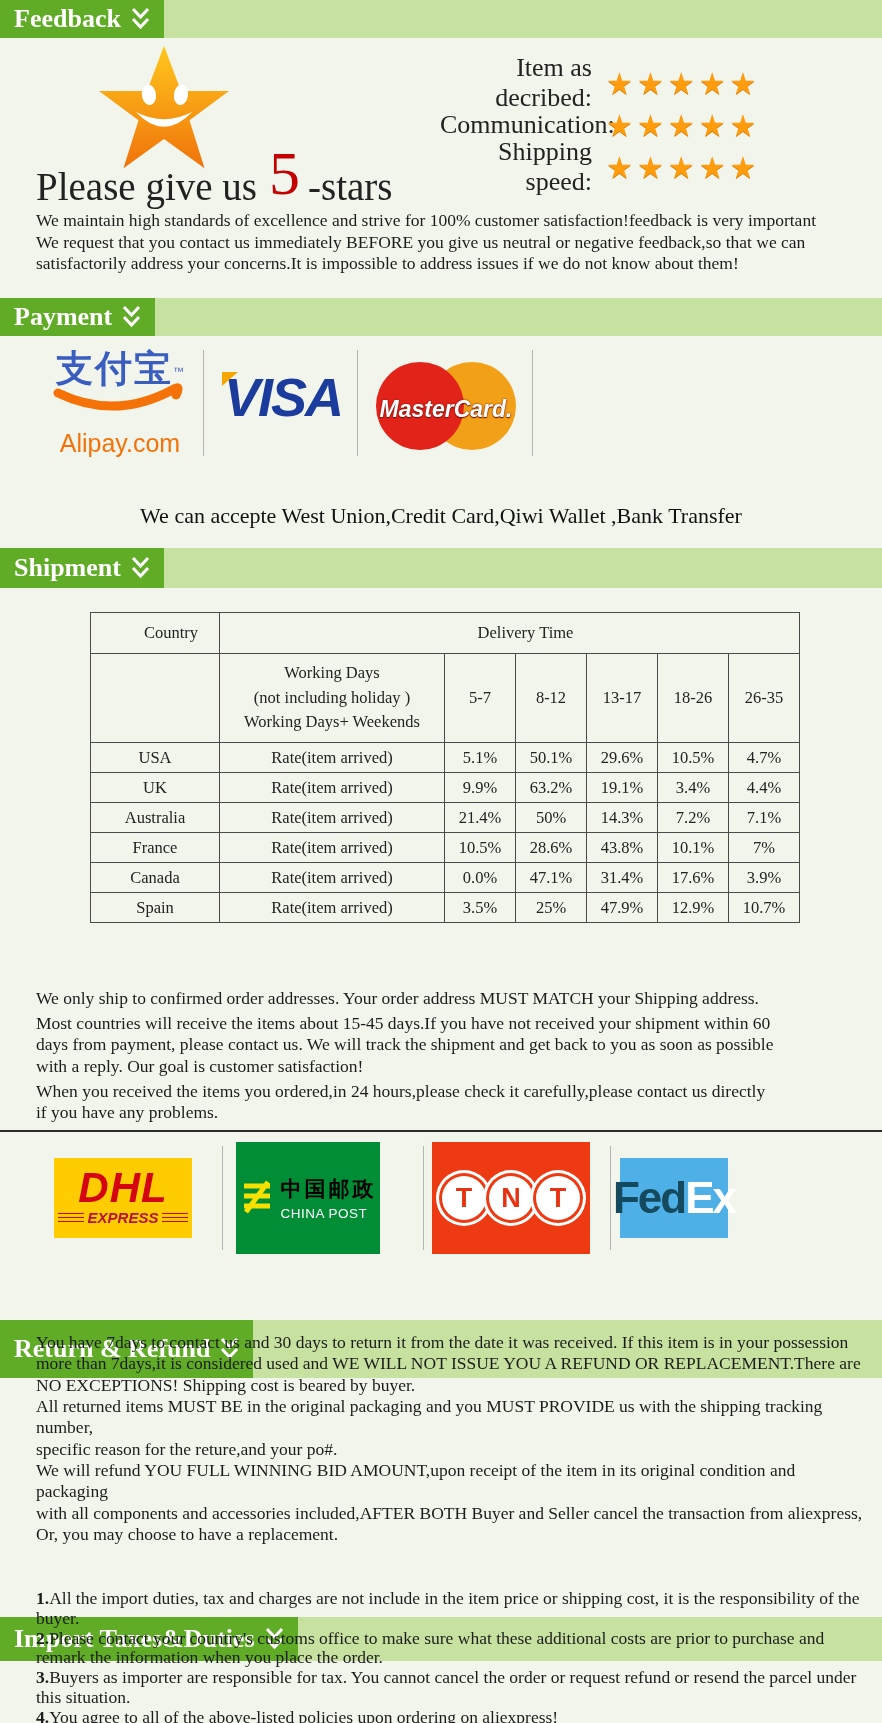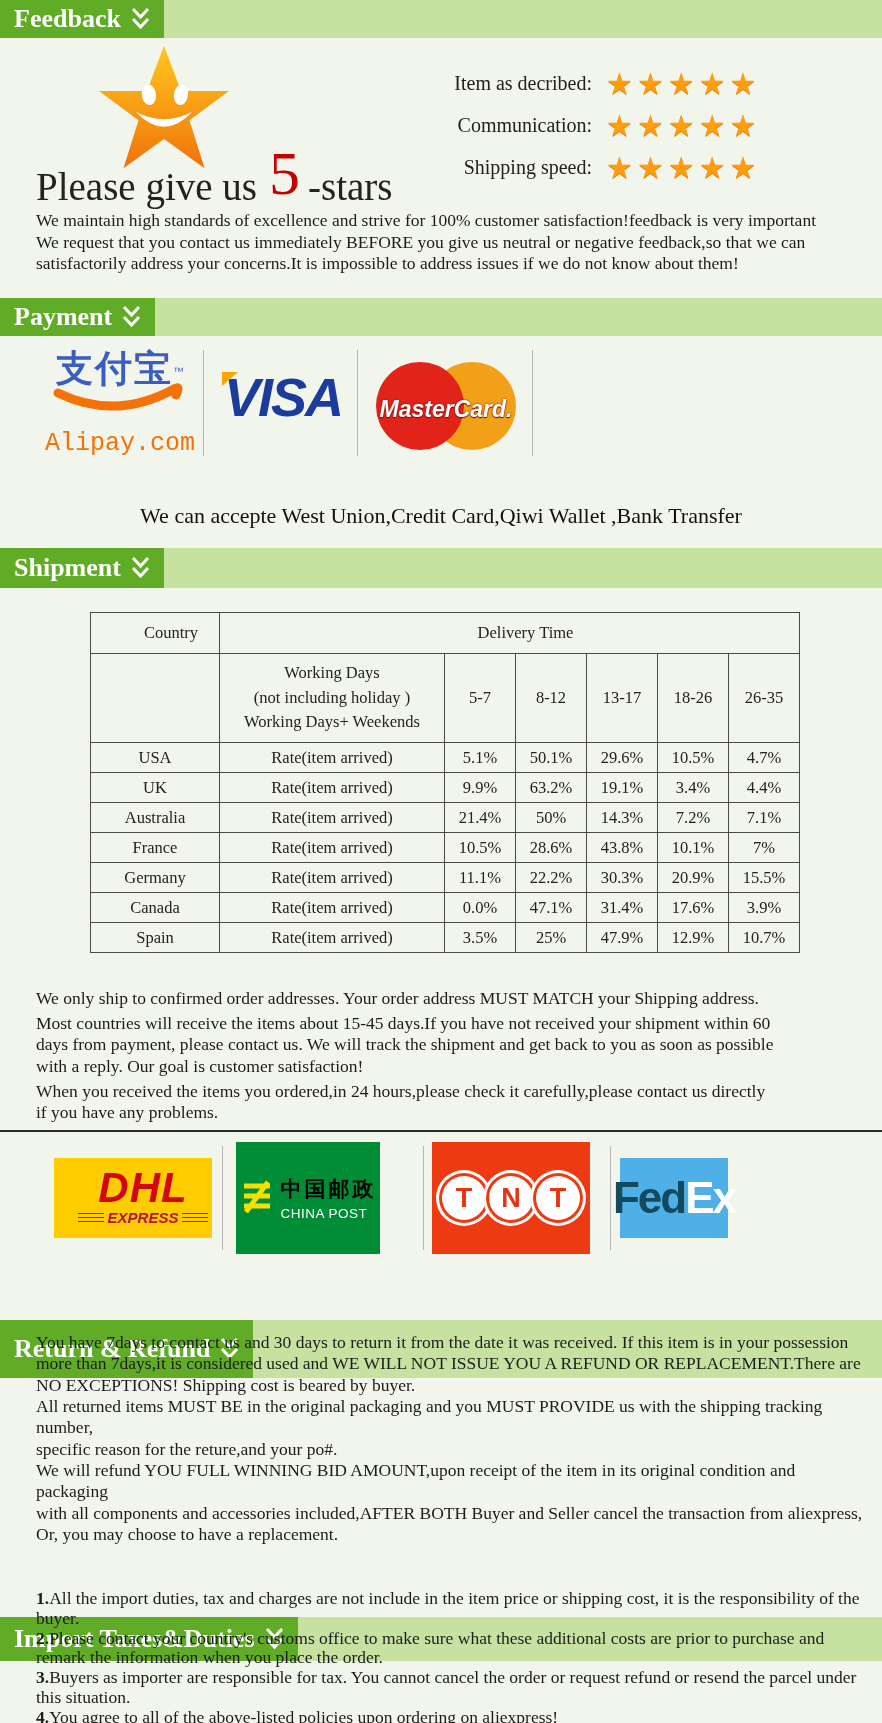--- a/index.html
+++ b/index.html
@@ -14,31 +14,31 @@
     display:flex;align-items:center;gap:10px;padding:0 14px;white-space:nowrap;justify-content:flex-end;
   }
   .chev{display:inline-block;}
   
   .smiley{position:absolute;left:98px;top:38px;}
   .tagline{position:absolute;left:36px;top:138px;display:flex;align-items:flex-end;white-space:nowrap;}
   .tagline .t1,.tagline .t3{font-size:39px;color:#222;}
   .tagline .t2{font-size:62px;color:#c40000;margin:0 8px 0 12px;font-weight:normal;}
   .ratings{position:absolute;left:440px;top:62px;width:420px;}
   .rating-row{display:flex;align-items:center;height:42px;}
-  .rating-label{width:152px;text-align:right;font-size:20px;margin-right:14px;color:#222;}
+  .rating-label{width:152px;text-align:right;font-size:26px;margin-right:14px;color:#222;}
   .stars{font-size:30px;letter-spacing:4px;color:#ff9d0e;text-shadow:0 1px 0 #d87c02;white-space:nowrap;}
   .para{white-space:pre-line;font-size:17.5px;line-height:1.24;}
   .feedback-para{position:absolute;left:36px;top:210px;width:822px;}
   
   .paylogos{position:absolute;left:0;top:348px;width:882px;height:118px;}
   .vsep{position:absolute;width:1px;background:#b5b5b5;top:2px;height:106px;}
   .alipay{position:absolute;left:42px;top:2px;width:156px;text-align:center;font-family:"Liberation Sans",sans-serif;}
   .alipay-cn{font-size:37px;font-weight:bold;color:#3a5dc0;letter-spacing:2px;line-height:1;}
   .alipay-tm{font-size:11px;color:#3a5dc0;vertical-align:super;}
-  .alipay-domain{font-size:25px;color:#f47208;margin-top:10px;font-family:Liberation Mono, monospace;}
+  .alipay-domain{font-size:25px;color:#f47208;margin-top:10px;font-family:Liberation Sans, sans-serif;}
   .alipay-arc{margin-top:-6px;}
   .visa{position:absolute;left:214px;top:22px;width:138px;text-align:center;}
   .visa-text{font-family:"Liberation Sans",sans-serif;font-size:54px;font-weight:bold;font-style:italic;color:#1b3c9c;letter-spacing:-2px;line-height:1;position:relative;}
   .visa-flag{position:absolute;left:8px;top:2px;width:0;height:0;border-left:16px solid #f7a600;border-bottom:14px solid transparent;}
   .mastercard{position:absolute;left:370px;top:4px;width:152px;height:110px;}
   .mc-circle{position:absolute;width:88px;height:88px;border-radius:50%;top:10px;}
   .mc-red{left:6px;background:#e2231a;z-index:1;}
   .mc-yellow{left:58px;background:#f2a017;z-index:0;}
   .mc-text{position:absolute;z-index:2;top:44px;left:0;width:152px;text-align:center;color:#fff;
     font-family:"Liberation Sans",sans-serif;font-weight:bold;font-style:italic;font-size:23px;
@@ -57,21 +57,21 @@
   .row-h2 td{height:88px;}
   .row-data td{height:29px;}
   .desc-lines{text-align:left;padding-left:14px;line-height:1.5;}
   
   .ship-paras{position:absolute;left:36px;top:988px;width:824px;}
   .ship-paras .para{position:static;margin-bottom:3px;}
   .divider{position:absolute;left:0;top:1130px;width:882px;height:2px;background:#2b2b2b;}
   
   .carriers{position:absolute;left:0;top:1142px;width:882px;height:114px;}
   .dhl{position:absolute;left:54px;top:16px;width:138px;height:80px;background:#ffcc00;
-       display:flex;flex-direction:column;align-items:center;justify-content:center;padding-left:20px;}
+       display:flex;flex-direction:column;align-items:center;justify-content:center;}
   .dhl-text{font-family:"Liberation Sans",sans-serif;font-weight:bold;font-style:italic;
        font-size:42px;line-height:0.9;color:#d40511;letter-spacing:1px;}
   .dhl-express{position:relative;width:130px;text-align:center;margin-top:2px;}
   .dhl-lines{position:absolute;left:0;right:0;top:4px;border-top:1px solid #d40511;box-shadow:0 4px 0 #d40511,0 8px 0 #d40511;}
   .dhl-express span{position:relative;background:#ffcc00;padding:0 4px;font-family:"Liberation Sans",sans-serif;
        font-style:italic;font-weight:bold;font-size:15px;color:#b5123d;}
   .chinapost{position:absolute;left:236px;top:0;width:144px;height:112px;background:#018d36;
        display:flex;align-items:center;justify-content:center;gap:7px;}
   .cp-text{display:flex;flex-direction:column;align-items:flex-start;}
   .cp-cn{color:#000000;font-size:21px;font-weight:bold;letter-spacing:3px;font-family:"Liberation Sans",sans-serif;}
@@ -242,29 +242,20 @@
     <tr class="row-data">
       <td>France</td>
       <td>Rate(item arrived)</td>
       <td>10.5%</td>
       <td>28.6%</td>
       <td>43.8%</td>
       <td>10.1%</td>
       <td>7%</td>
     </tr>
     <tr class="row-data">
-      <td>Germany</td>
-      <td>Rate(item arrived)</td>
-      <td>11.1%</td>
-      <td>22.2%</td>
-      <td>30.3%</td>
-      <td>20.9%</td>
-      <td>15.5%</td>
-    </tr>
-    <tr class="row-data">
       <td>Canada</td>
       <td>Rate(item arrived)</td>
       <td>0.0%</td>
       <td>47.1%</td>
       <td>31.4%</td>
       <td>17.6%</td>
       <td>3.9%</td>
     </tr>
     <tr class="row-data">
       <td>Spain</td>

